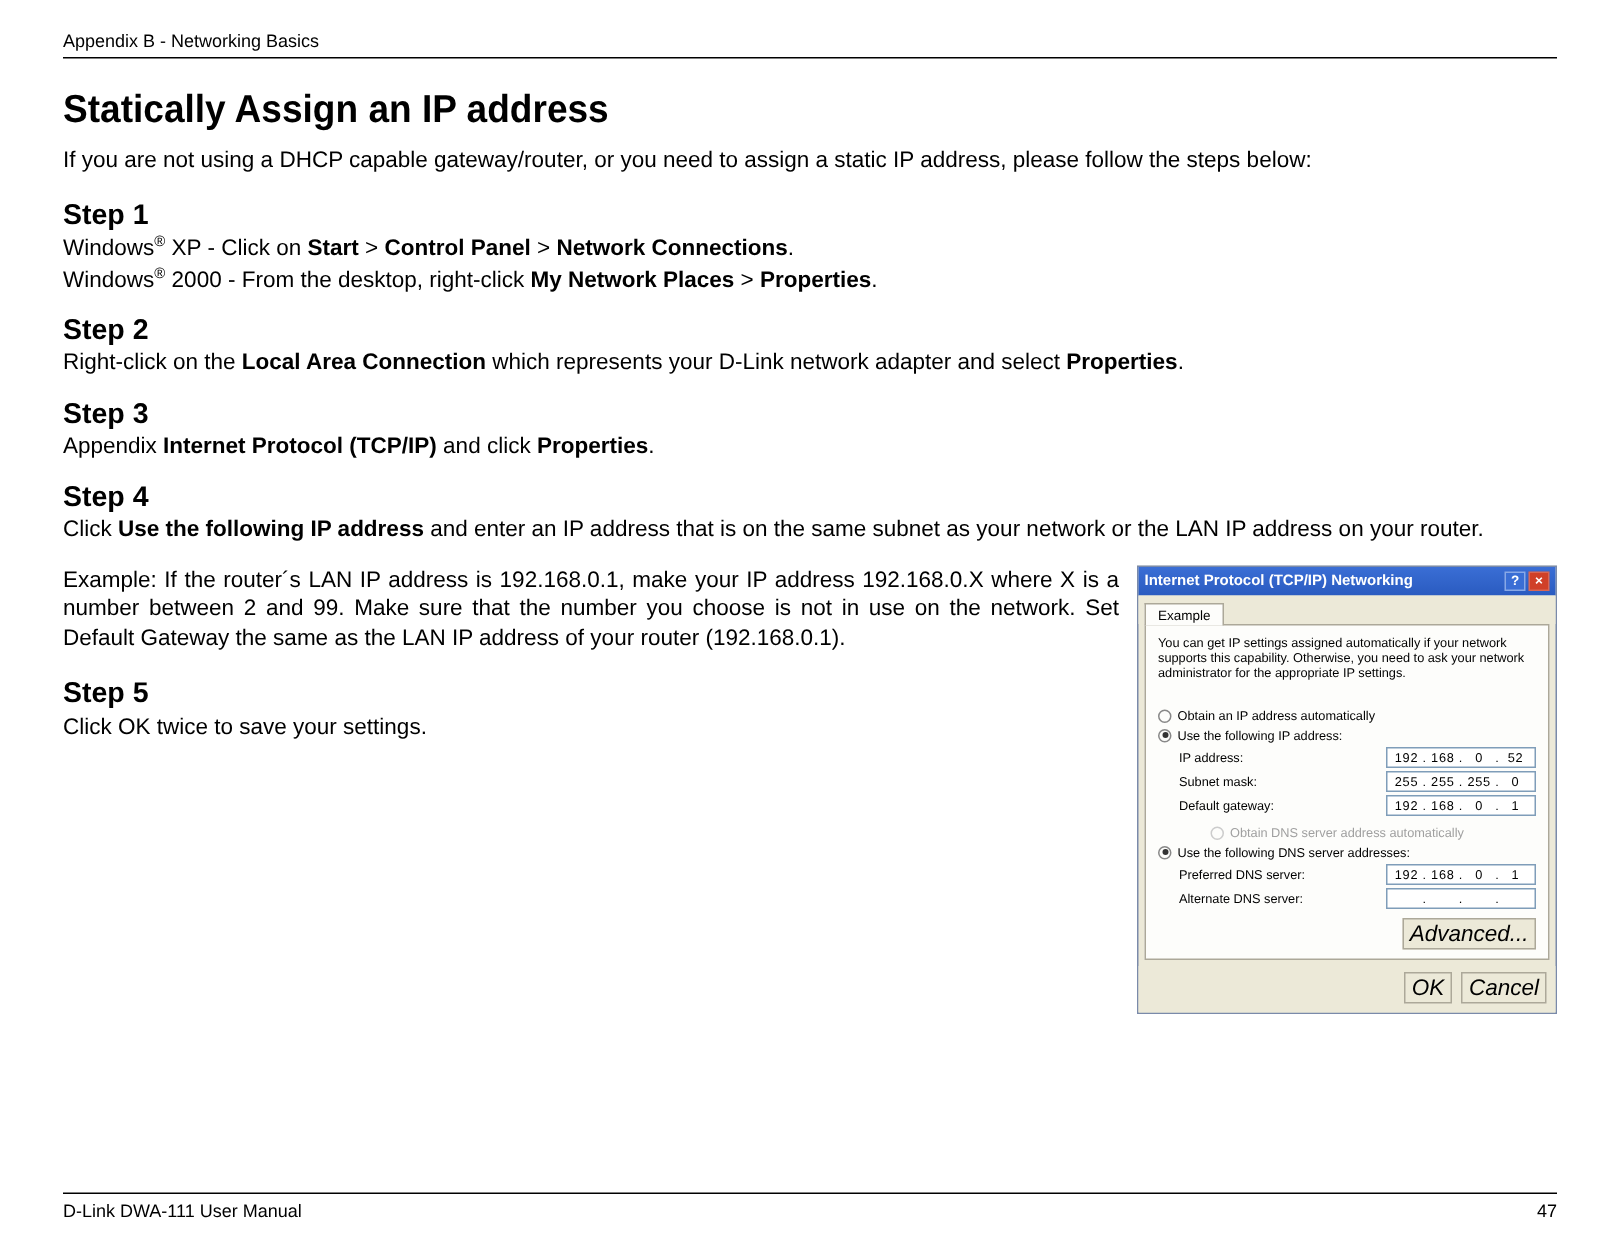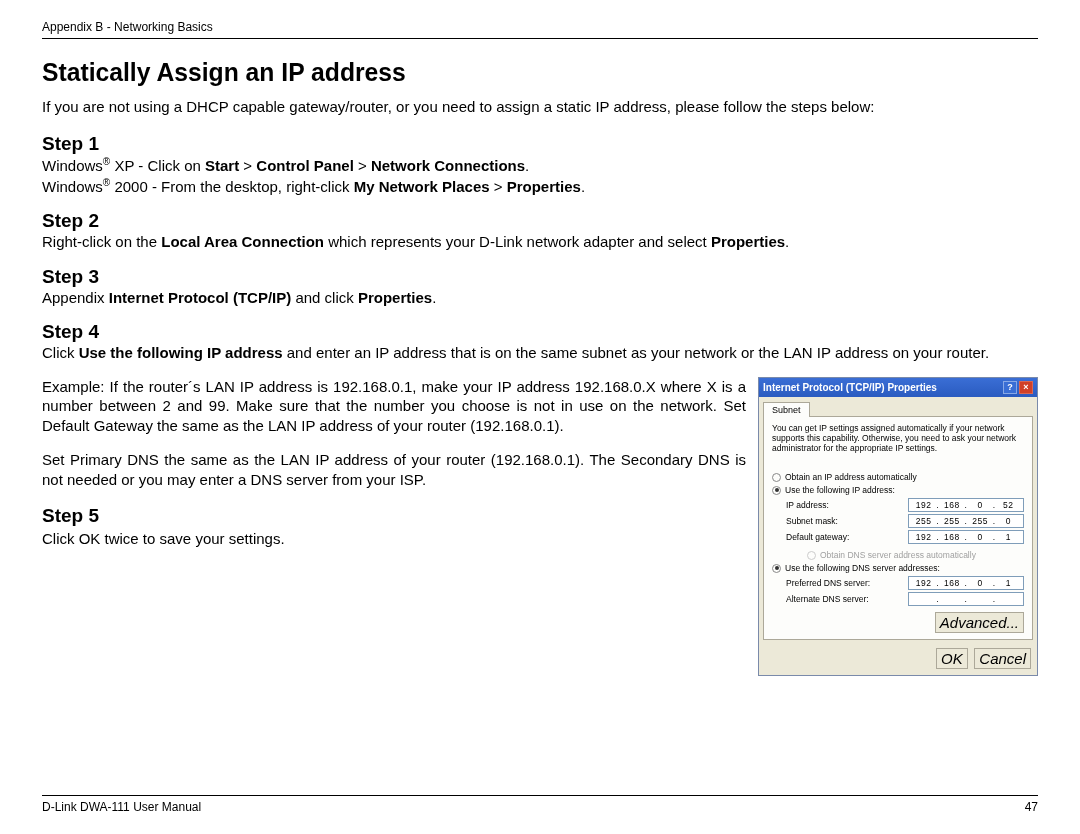--- a/index.html
+++ b/index.html
@@ -86,21 +86,21 @@
   }
   .dlg-desc { font-size:8.5px; line-height:1.2; margin-bottom:19px; }
   .radio-row { display:flex; align-items:center; gap:4px; font-size:8.5px; margin:3px 0; }
   .radio { width:9px; height:9px; border:1px solid #888; border-radius:50%; display:inline-flex; align-items:center; justify-content:center; }
   .radio.sel::after { content:""; width:4px; height:4px; background:#333; border-radius:50%; }
   .radio-row.disabled { color:#a0a0a0;padding-left:35px; }
   .field-group { margin:2px 0 6px 14px; }
   .field-row { display:flex; align-items:center; justify-content:space-between; margin:2px 0; font-size:8.5px; }
   .field-label { flex:1; }
   .ip-box {
-    width:116px; border:1px solid #7f9db9; background:#fff; padding:1px 4px;
+    width:100px; border:1px solid #7f9db9; background:#fff; padding:1px 4px;
     font-size:8.5px; letter-spacing:0.5px; text-align:left;
     display:flex; gap:2px;
   }
   .ip-box span { flex:1; text-align:center; }
   .ip-box .dot { flex:0; }
   .dlg-btn-row { text-align:right; margin-top:6px; }
   .dlg-btn {
     display:inline-block; border:1px solid #aca899; background:#ece9d8;
     padding:1px 4px; font-size:15px; margin-left:4px;font-style:italic;
   }
@@ -139,35 +139,34 @@
 </div>
 
 <div class="step-label">Step 4</div>
 <div class="step-body">
   <span>Click </span><b>Use the following IP address</b><span> and enter an IP address that is on the same subnet as your network or the LAN IP address on your router.</span>
 </div>
 
 <div class="content-row">
   <div class="content-left">
     <p>Example: If the router´s LAN IP address is 192.168.0.1, make your IP address 192.168.0.X where X is a number between 2 and 99. Make sure that the number you choose is not in use on the network. Set Default Gateway the same as the LAN IP address of your router (192.168.0.1).</p>
-    <p>Set Primary DNS the same as the LAN IP address of your router (192.168.0.1). The Secondary DNS is not needed or you may enter a DNS server from your ISP.</p>
     <div class="step-label">Step 5</div>
     <div class="step-body">Click OK twice to save your settings.</div>
   </div>
 
   <div class="dialog">
     <div class="dlg-title">
-      <span>Internet Protocol (TCP/IP) Properties</span>
+      <span>Internet Protocol (TCP/IP) Networking</span>
       <span class="ctl">
         <span class="btn help">?</span>
         <span class="btn">×</span>
       </span>
     </div>
     <div class="dlg-tabs">
-      <span class="dlg-tab">Subnet</span>
+      <span class="dlg-tab">Example</span>
     </div>
     <div class="dlg-body">
       <div class="dlg-desc">You can get IP settings assigned automatically if your network supports this capability. Otherwise, you need to ask your network administrator for the appropriate IP settings.</div>
 
       <div class="radio-row">
           <span class="radio"></span>
           <span>Obtain an IP address automatically</span>
         </div>
       <div class="radio-row">
           <span class="radio sel"></span>

